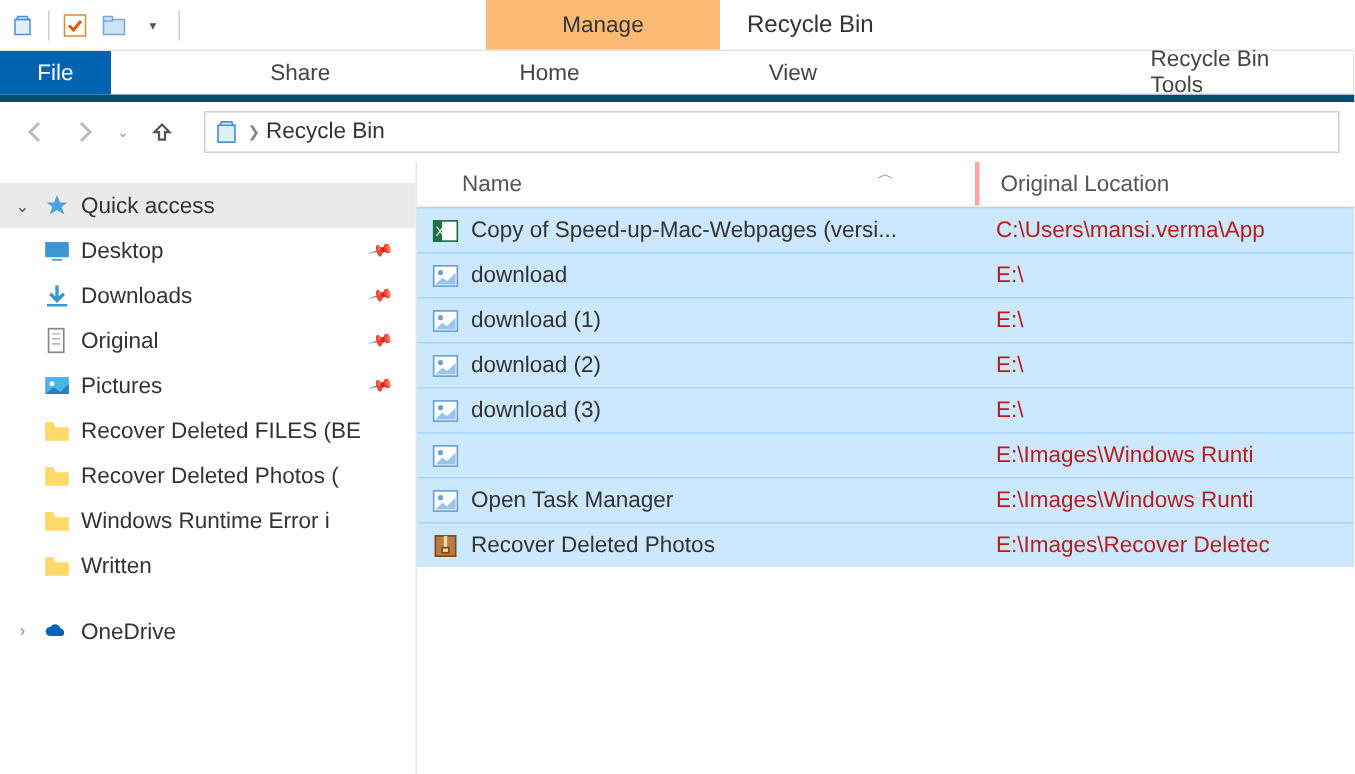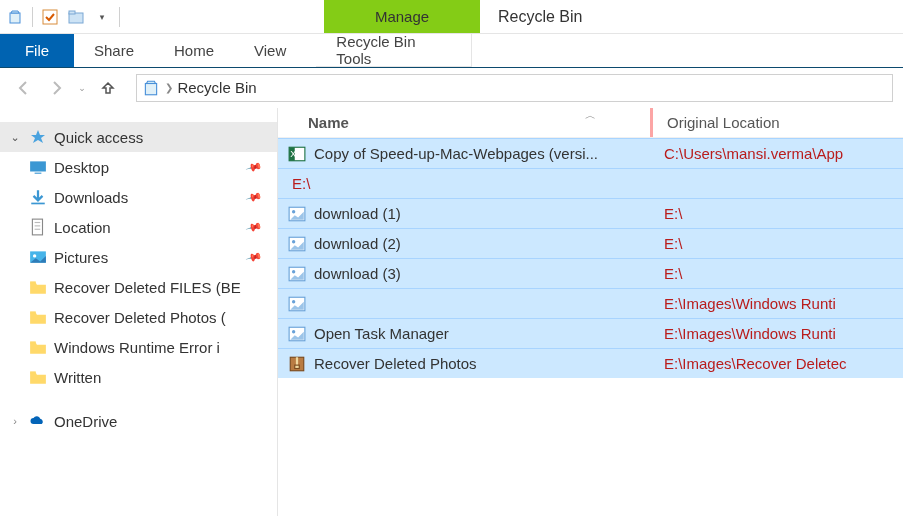--- a/index.html
+++ b/index.html
@@ -3,25 +3,25 @@
 <meta charset="utf-8">
 <style>
 * { margin: 0; padding: 0; box-sizing: border-box; font-family: "Segoe UI", sans-serif; }
 body { background: #fff; width: 903px; height: 516px; overflow: hidden; font-size: 14px; color: #333; }
 
 
 .titlebar { display: flex; align-items: stretch; height: 34px; border-bottom: 1px solid #e5e5e5; }
 .qat { display: flex; align-items: center; padding: 0 6px; gap: 8px; }
 .qat .sep { width: 1px; height: 20px; background: #d0d0d0; }
 .qat-icon { width: 18px; height: 18px; display: flex; align-items: center; justify-content: center; }
-.contextual-tab { width: 156px; background: #84cc16; display: flex; align-items: center; justify-content: center; font-size: 15px; color: #333; margin-left: 198px; }
+.contextual-tab { width: 156px; background: #fdba74; display: flex; align-items: center; justify-content: center; font-size: 15px; color: #333; margin-left: 198px; }
 .win-title { margin-left: 18px; display: flex; align-items: center; font-size: 16px; color: #333; }
 
 
-.ribbon { display: flex; align-items: stretch; height: 34px; border-bottom: 1px solid #0c4a6e; }
+.ribbon { display: flex; align-items: stretch; height: 34px; border-bottom: 5px solid #0c4a6e; justify-content: space-between; }
 .file-tab { width: 74px; background: #0063b1; color: #fff; display: flex; align-items: center; justify-content: center; font-size: 15px; }
 .tab { padding: 0 20px; display: flex; align-items: center; font-size: 15px; color: #444; cursor: pointer; }
 .tab.tools { width: 156px; justify-content: center; border-right: 1px solid #e5e5e5; border-bottom: 1px solid #e5e5e5; margin-left: 0; }
 
 
 .navbar { display: flex; align-items: center; height: 40px; padding: 6px 10px; gap: 4px; border-bottom: 1px solid #fff; }
 .nav-btn { width: 28px; height: 28px; display: flex; align-items: center; justify-content: center; color: #999; border-radius: 2px; cursor: pointer; }
 .nav-btn.active { color: #555; }
 .addr { flex: 1; display: flex; align-items: center; border: 1px solid #d0d0d0; height: 28px; margin-left: 10px; padding: 0 4px; gap: 4px; }
 .addr-icon { width: 20px; height: 20px; display: flex; align-items:center; justify-content:center; }
@@ -38,21 +38,21 @@
 .tree-item.header { background: #eaeaea; font-weight: 400; }
 .tree-item.sub { padding-left: 28px; position: relative; }
 .tree-item .chev { width: 14px; color: #555; font-size: 11px; text-align: center; }
 .tree-item .pin { position: absolute; right: 16px; color: #999; font-size: 11px; transform: rotate(30deg); }
 .tree-icon { width: 20px; height: 20px; display: flex; align-items: center; justify-content: center; }
 .tree-spacer { height: 14px; }
 
 
 .col-splitter { position: absolute; left: 50%; top: 0; transform: translateX(-50%); color: #888; font-size: 11px; }
 .col-headers { display: flex; height: 30px; align-items: center; border-bottom: 1px solid #f0f0f0; color: #555; font-size: 15px; position: relative; }
-.col-name { width: 372px; padding-left: 30px; font-weight: bold; }
+.col-name { width: 372px; padding-left: 30px; }
 .col-loc { flex: 1; padding-left: 14px; border-left: 3px solid #fca5a5; height: 100%; display: flex; align-items: center; }
 .rows { }
 .row { display: flex; height: 30px; align-items: center; background: #cce8ff; border-top: 1px solid #a8d4ff; font-size: 15px; color: #333; }
 .row .cell-name { width: 372px; padding-left: 10px; display: flex; align-items: center; gap: 8px; overflow: hidden; white-space: nowrap; }
 .row .cell-name .txt { overflow: hidden; text-overflow: ellipsis; }
 .row .cell-loc { flex: 1; padding-left: 14px; color: #b91c1c; overflow: hidden; white-space: nowrap; }
 .file-icon { width: 18px; height: 18px; display: flex; align-items: center; justify-content: center; flex-shrink: 0; }
 
 
 .folder-icon-svg { fill: #ffd96a; }
@@ -161,21 +161,21 @@
         </div>
         <div class="tree-item sub">
           <span class="tree-icon">
             <svg width="18" height="18" viewBox="0 0 16 16">
               <rect x="3" y="1" width="9" height="14" fill="#fff" stroke="#888"></rect>
               <line x1="5" y1="4" x2="10" y2="4" stroke="#bbb"></line>
               <line x1="5" y1="7" x2="10" y2="7" stroke="#bbb"></line>
               <line x1="5" y1="10" x2="10" y2="10" stroke="#bbb"></line>
             </svg>
           </span>
-          <span>Location</span>
+          <span>Original</span>
           <span class="pin">📌</span>
         </div>
         <div class="tree-item sub">
           <span class="tree-icon">
             <svg width="18" height="18" viewBox="0 0 16 16">
               <rect x="1" y="3" width="14" height="10" fill="#47b4e9"></rect>
               <circle cx="5" cy="7" r="1.5" fill="#fff"></circle>
               <path d="M1 13l5-4 4 3 5-5v6H1z" fill="#2e7cb8"></path>
             </svg>
           </span>
@@ -245,20 +245,30 @@
                 <rect x="1" y="2" width="14" height="12" fill="#fff" stroke="#1f7244"></rect>
                 <rect x="1" y="2" width="5" height="12" fill="#1f7244"></rect>
                 <text x="2" y="11" font-size="8" fill="#fff">X</text>
               </svg>
             </span>
             <span class="txt">Copy of Speed-up-Mac-Webpages (versi...</span>
           </div>
           <div class="cell-loc">C:\Users\mansi.verma\App</div>
         </div>
         <div class="row">
+          <div class="cell-name">
+            <span class="file-icon">
+              <svg width="18" height="18" viewBox="0 0 16 16">
+                <rect x="1" y="2" width="14" height="12" fill="#fff" stroke="#6aa2d8"></rect>
+                <circle cx="5" cy="6" r="1.5" fill="#6aa2d8"></circle>
+                <path d="M2 13l4-4 3 2 5-5v7H2z" fill="#9cc4e8"></path>
+              </svg>
+            </span>
+            <span class="txt">download</span>
+          </div>
           <div class="cell-loc">E:\</div>
         </div>
         <div class="row">
           <div class="cell-name">
             <span class="file-icon">
               <svg width="18" height="18" viewBox="0 0 16 16">
                 <rect x="1" y="2" width="14" height="12" fill="#fff" stroke="#6aa2d8"></rect>
                 <circle cx="5" cy="6" r="1.5" fill="#6aa2d8"></circle>
                 <path d="M2 13l4-4 3 2 5-5v7H2z" fill="#9cc4e8"></path>
               </svg>

